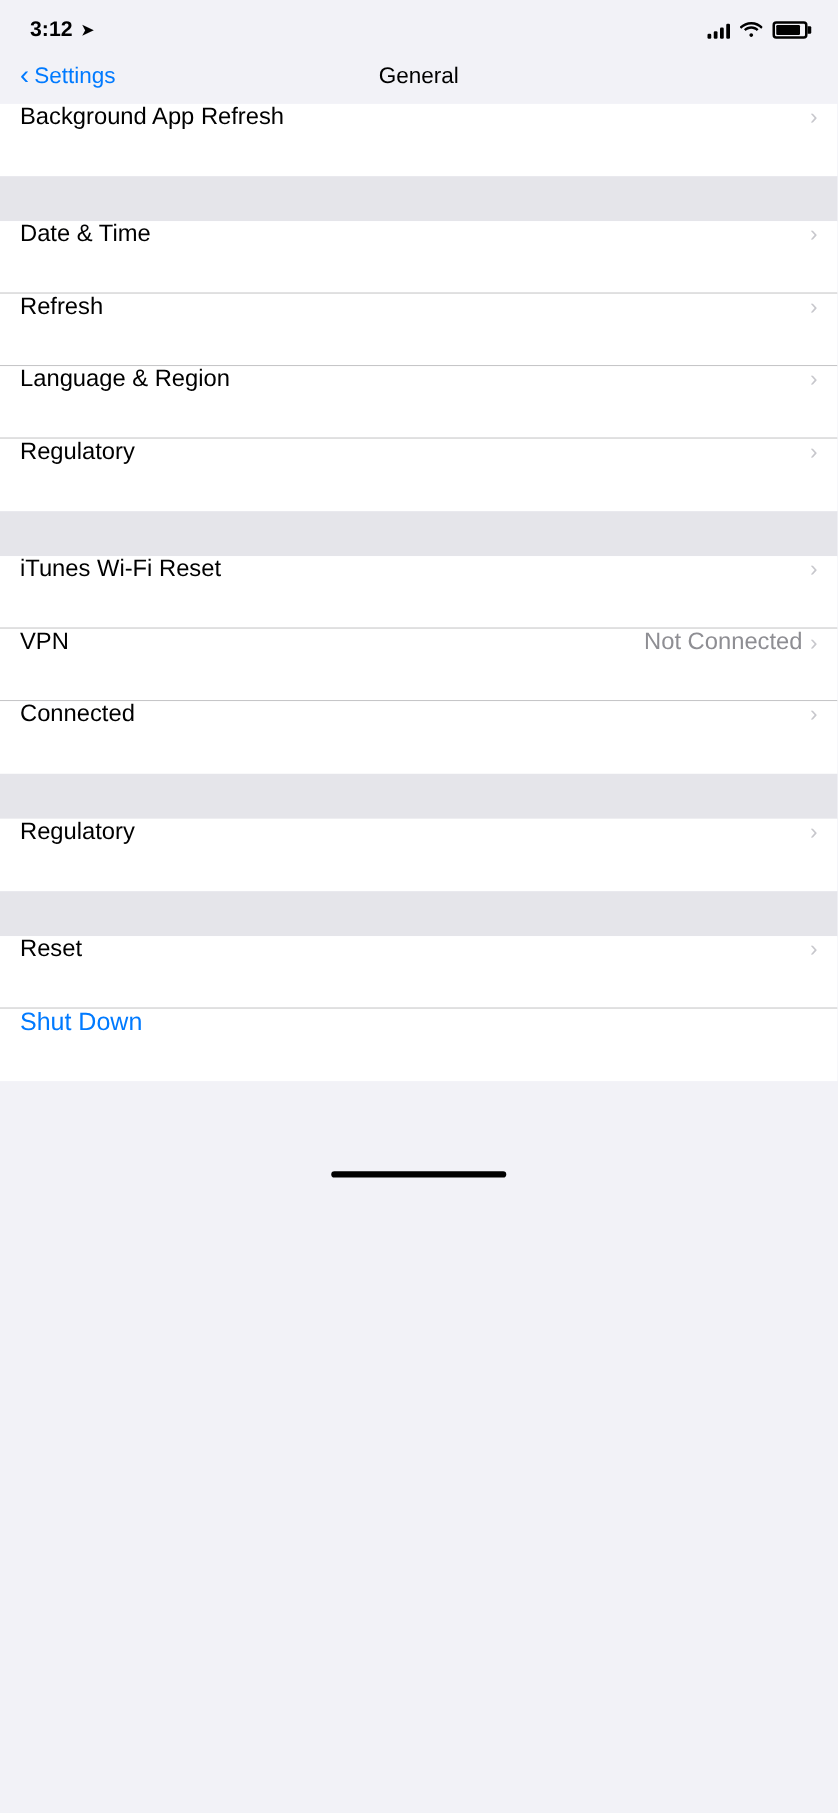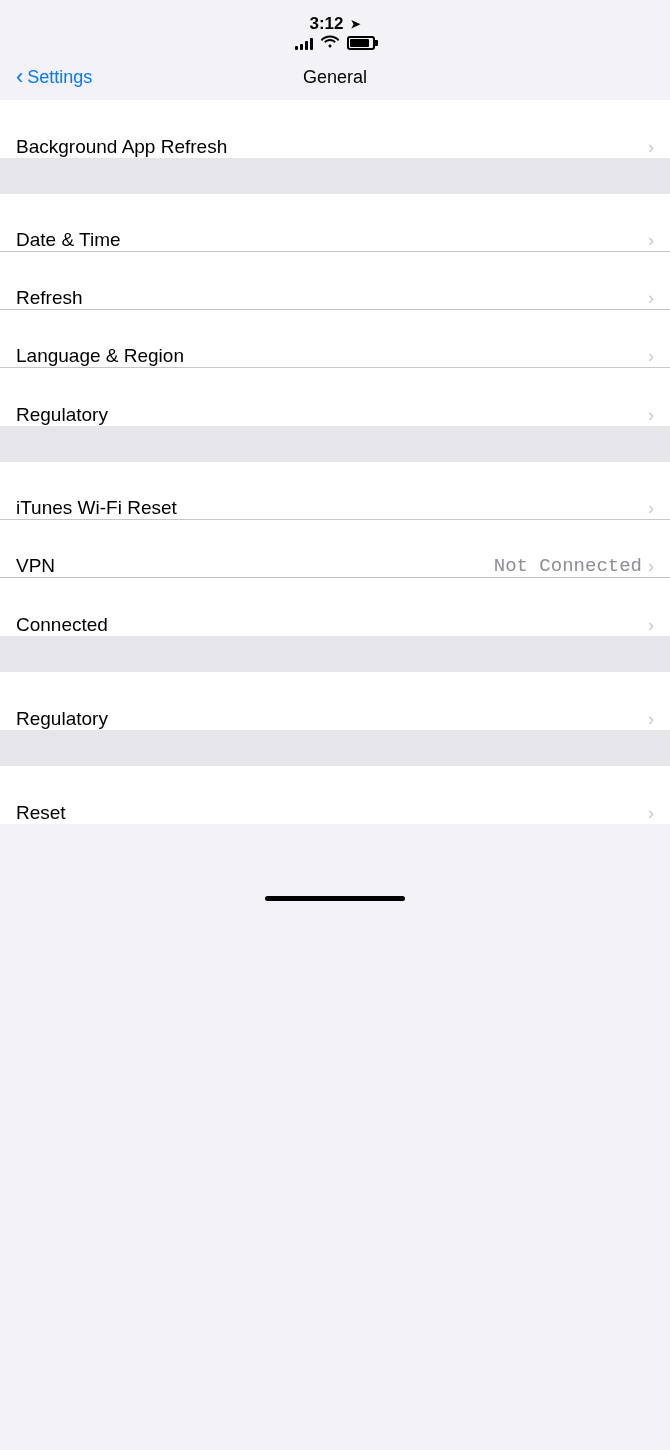--- a/index.html
+++ b/index.html
@@ -14,21 +14,20 @@
       overflow-x: hidden;
     }
 
     
     .status-bar {
       display: flex;
       justify-content: space-between;
       align-items: center;
       padding: 14px 24px 8px 24px;
       background: #f2f2f7;
-      flex-direction: column;
     }
     .status-time {
       font-size: 17px;
       font-weight: 600;
       display: flex;
       align-items: center;
       gap: 4px;
     }
     .status-icons {
       display: flex;
@@ -114,21 +113,21 @@
       background: #e5e5ea;
     }
 
     
     .list-section {
       background: #fff;
     }
 
     .list-item {
       display: flex;
-      align-items: flex-end;
+      align-items: flex-start;
       justify-content: space-between;
       padding: 0 16px;
       min-height: 58px;
       background: #fff;
       border-bottom: 1px solid #c6c6c8;
       cursor: pointer;
     }
     .list-item:last-child {
       border-bottom: none;
     }
@@ -140,21 +139,20 @@
 
     .list-item-right {
       display: flex;
       align-items: center;
       gap: 6px;
     }
 
     .list-item-value {
       font-size: 19px;
       color: #8e8e93;
-      font-family: Liberation Mono, monospace;
     }
 
     .chevron-icon {
       color: #c7c7cc;
       font-size: 18px;
       font-weight: 500;
     }
 
     .list-item-label.blue {
       color: #007aff;
@@ -292,19 +290,22 @@
 
 <div class="section-gap"></div>
 
 <div class="list-section">
   <div class="list-item">
     <span class="list-item-label">Reset</span>
     <div class="list-item-right">
       <span class="chevron-icon">›</span>
     </div>
   </div>
+  <div class="list-item">
+    <span class="list-item-label blue">Shut Down</span>
+  </div>
 </div>
 
 <div class="section-gap" style="height:60px; background:#f2f2f7;"></div>
 
 <div class="home-indicator">
   <div class="home-bar"></div>
 </div>
 
 </body></html>

